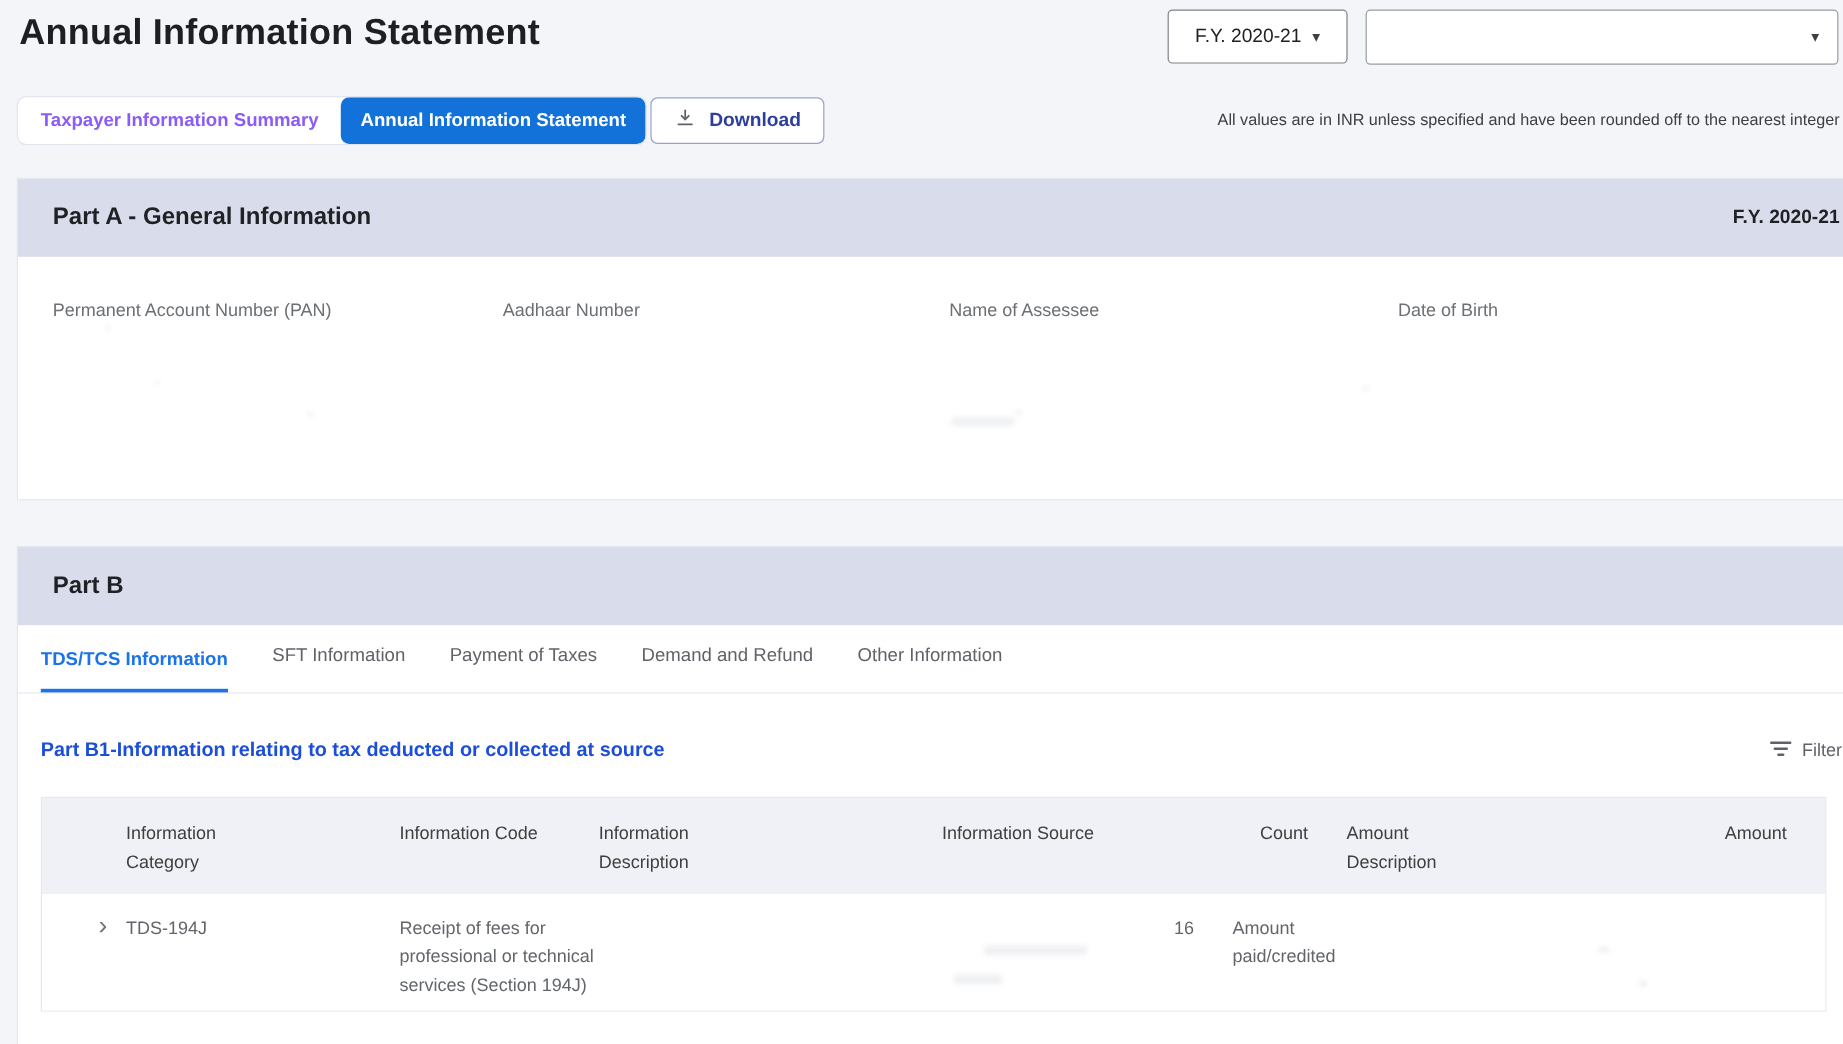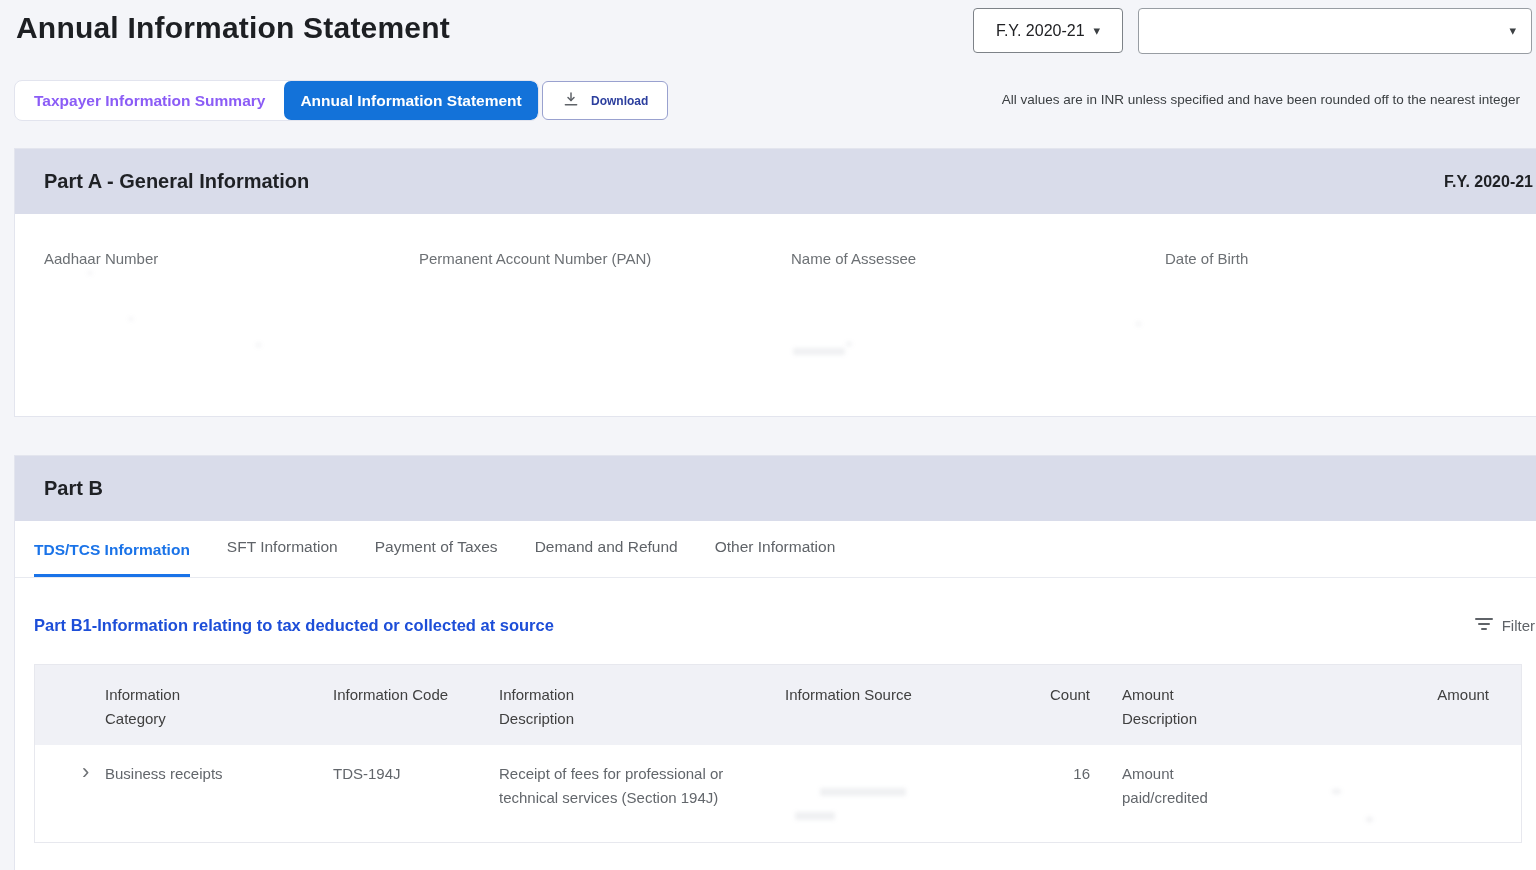--- a/index.html
+++ b/index.html
@@ -16,22 +16,22 @@
               border:1px solid #989da3;border-radius:4px;box-sizing:border-box;cursor:pointer;}
   .big-select .big-caret{position:absolute;right:15px;top:15px;}
 
   
   .seg-tabs{position:absolute;left:14px;top:80px;height:41px;background:#fff;border:1px solid #e2e4ee;
             border-radius:8px;display:inline-flex;align-items:stretch;overflow:hidden;box-sizing:border-box;}
   .seg-tab{display:flex;align-items:center;padding:0 19px;font-size:15.5px;font-weight:700;color:#8b5cf6;cursor:pointer;}
   .seg-tab.active{background:#1372d9;color:#fff;border-radius:7px;padding:0 16px;}
   .download-btn{position:absolute;left:542px;top:81px;height:39px;padding:0 19px;background:#fff;
                 border:1px solid #99a1cf;border-radius:6px;display:flex;align-items:center;gap:11px;
-                font-size:12px;font-weight:600;color:#2c3f9e;cursor:pointer;box-sizing:border-box;}
-  .inr-note{position:absolute;right:16px;top:92px;font-size:13.5px;color:#3c4043;}
+                font-size:16px;font-weight:600;color:#2c3f9e;cursor:pointer;box-sizing:border-box;}
+  .inr-note{position:absolute;right:3px;top:92px;font-size:13.5px;color:#3c4043;}
 
   
   .card{position:absolute;left:14px;width:1536px;background:#fff;border:1px solid #e3e5ee;box-sizing:border-box;}
   .card-head{height:65px;background:#d9dcea;display:flex;align-items:center;justify-content:space-between;
              padding:0 16px 0 29px;box-sizing:border-box;}
   .card-head h2{margin:0;font-size:20px;font-weight:700;color:#1f2125;}
   .card-head .fy{font-size:16px;font-weight:700;color:#1f2125;}
 
   
   #part-a{top:148px;height:269px;}
@@ -104,22 +104,22 @@
 
   <div class="inr-note">All values are in INR unless specified and have been rounded off to the nearest integer</div>
 
   <div class="card" id="part-a">
     <div class="card-head">
       <h2>Part A - General Information</h2>
       <span class="fy">F.Y. 2020-21</span>
     </div>
     <div class="pa-body">
       <div class="pa-row">
+        <span class="pa-label">Permanent Account Number (PAN)</span>
         <span class="pa-label">Aadhaar Number</span>
-        <span class="pa-label">Permanent Account Number (PAN)</span>
         <span class="pa-label">Name of Assessee</span>
         <span class="pa-label">Date of Birth</span>
       </div>
     </div>
   </div>
 
   <div class="smudge" style="left:88px;top:271px;width:4px;height:4px;"></div>
   <div class="smudge" style="left:129px;top:317px;width:4px;height:4px;"></div>
   <div class="smudge" style="left:256px;top:343px;width:5px;height:4px;"></div>
   <div class="smudge" style="left:846px;top:342px;width:6px;height:4px;"></div>
@@ -162,21 +162,20 @@
         <div class="cell"><span>Information Source</span></div>
         <div class="cell right"><span>Count</span></div>
         <div class="cell pad-l"><span class="wrap96">Amount Description</span></div>
         <div class="cell right pad-r"><span>Amount</span></div>
       </div>
 
       <div class="tbl-row">
         <div class="cell chev-cell">
           <span class="chev">›</span>
         </div>
-        <div class="cell">Business receipts</div>
         <div class="cell">TDS-194J</div>
         <div class="cell"><span class="wrap252">Receipt of fees for professional or technical services (Section 194J)</span></div>
         <div class="cell"></div>
         <div class="cell right">16</div>
         <div class="cell pad-l"><span class="wrap105">Amount paid/credited</span></div>
         <div class="cell right pad-r"></div>
       </div>
     </div>
   </div>
 

